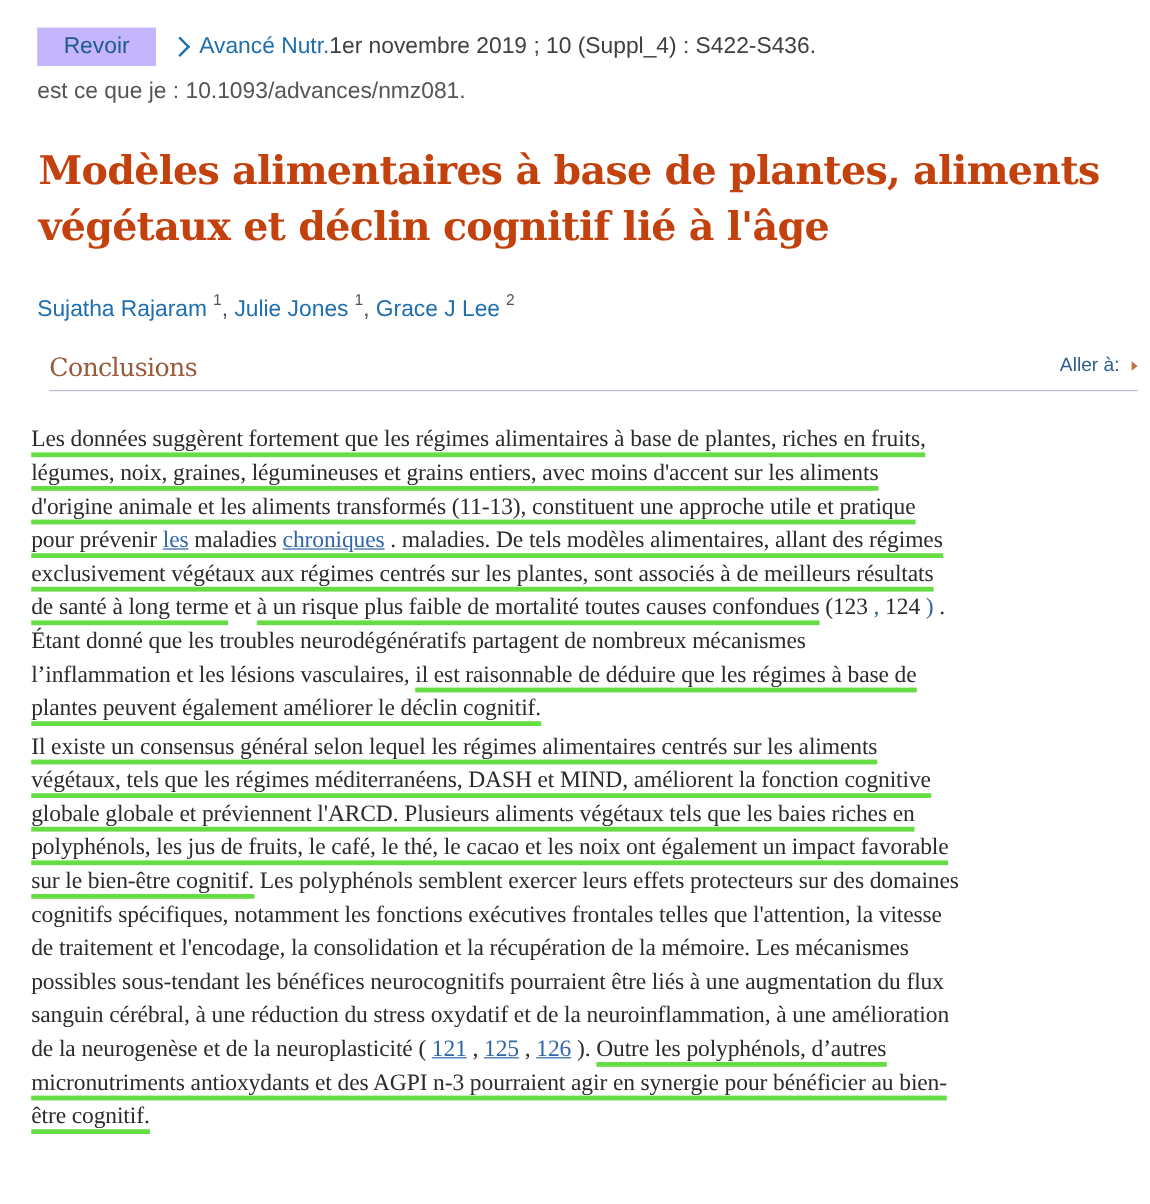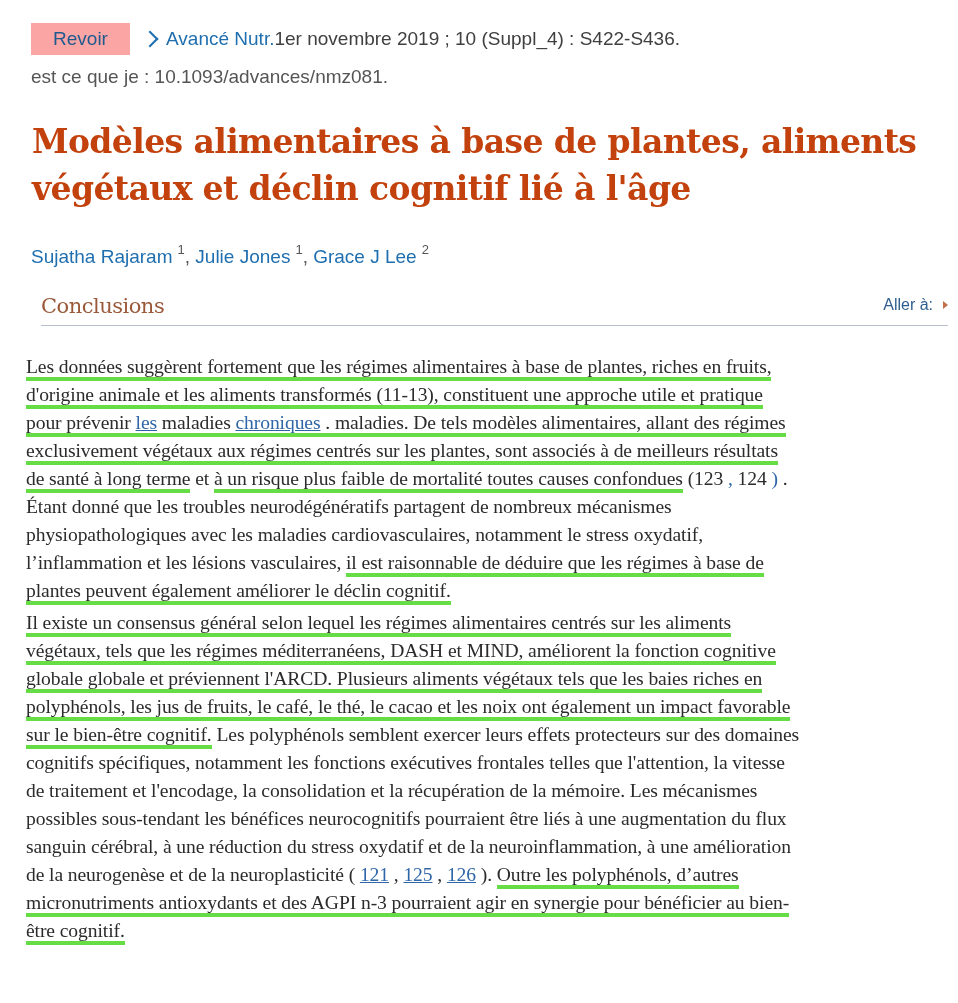--- a/index.html
+++ b/index.html
@@ -18,21 +18,21 @@
     .topbar {
       position: absolute;
       left: 31px;
       top: 23px;
       display: flex;
       align-items: center;
       font-family: "Liberation Sans", sans-serif;
       font-size: 19px;
     }
     .revoir-btn {
-      background: #fca5a5;
+      background: #c4b5fd;
       color: #1f5a8f;
       width: 99px;
       height: 32px;
       display: flex;
       align-items: center;
       justify-content: center;
       cursor: pointer;
     }
     .chevron {
       margin-left: 14px;
@@ -180,26 +180,26 @@
   <div class="goto">
     <span>Aller à:</span>
     <span class="goto-arrow"></span>
   </div>
 </div>
 
 <div class="body-text">
 
   <div>
     <div class="line"><span class="hl">Les données suggèrent fortement que les régimes alimentaires à base de plantes, riches en fruits,</span></div>
+    <div class="line"><span class="hl">légumes, noix, graines, légumineuses et grains entiers, avec moins d'accent sur les aliments</span></div>
     <div class="line"><span class="hl">d'origine animale et les aliments transformés (11-13), constituent une approche utile et pratique</span></div>
     <div class="line"><span class="hl"><span>pour prévenir </span><span class="ref-link">les</span><span> maladies </span><span class="ref-link">chroniques</span><span> . maladies. De tels modèles alimentaires, allant des régimes</span></span></div>
     <div class="line"><span class="hl">exclusivement végétaux aux régimes centrés sur les plantes, sont associés à de meilleurs résultats</span></div>
     <div class="line"><span class="hl">de santé à long terme</span><span> et </span><span class="hl">à un risque plus faible de mortalité toutes causes confondues</span><span> (123 </span><span class="ref-link" style="text-decoration:none">,</span><span> 124 </span><span class="ref-link" style="text-decoration:none">)</span><span> .</span></div>
     <div class="line"><span>Étant donné que les troubles neurodégénératifs partagent de nombreux mécanismes</span></div>
-    <div class="line"><span>physiopathologiques avec les maladies cardiovasculaires, notamment le stress oxydatif,</span></div>
     <div class="line"><span>l’inflammation et les lésions vasculaires, </span><span class="hl">il est raisonnable de déduire que les régimes à base de</span></div>
     <div class="line"><span class="hl">plantes peuvent également améliorer le déclin cognitif.</span></div>
   </div>
 
   <div class="para-gap"></div>
 
   <div>
     <div class="line"><span class="hl">Il existe un consensus général selon lequel les régimes alimentaires centrés sur les aliments</span></div>
     <div class="line"><span class="hl">végétaux, tels que les régimes méditerranéens, DASH et MIND, améliorent la fonction cognitive</span></div>
     <div class="line"><span class="hl">globale globale et préviennent l'ARCD. Plusieurs aliments végétaux tels que les baies riches en</span></div>

